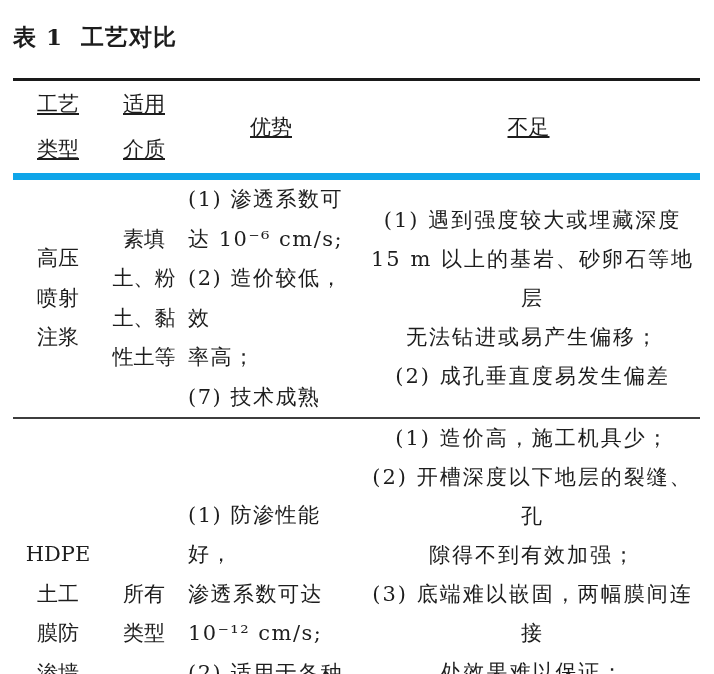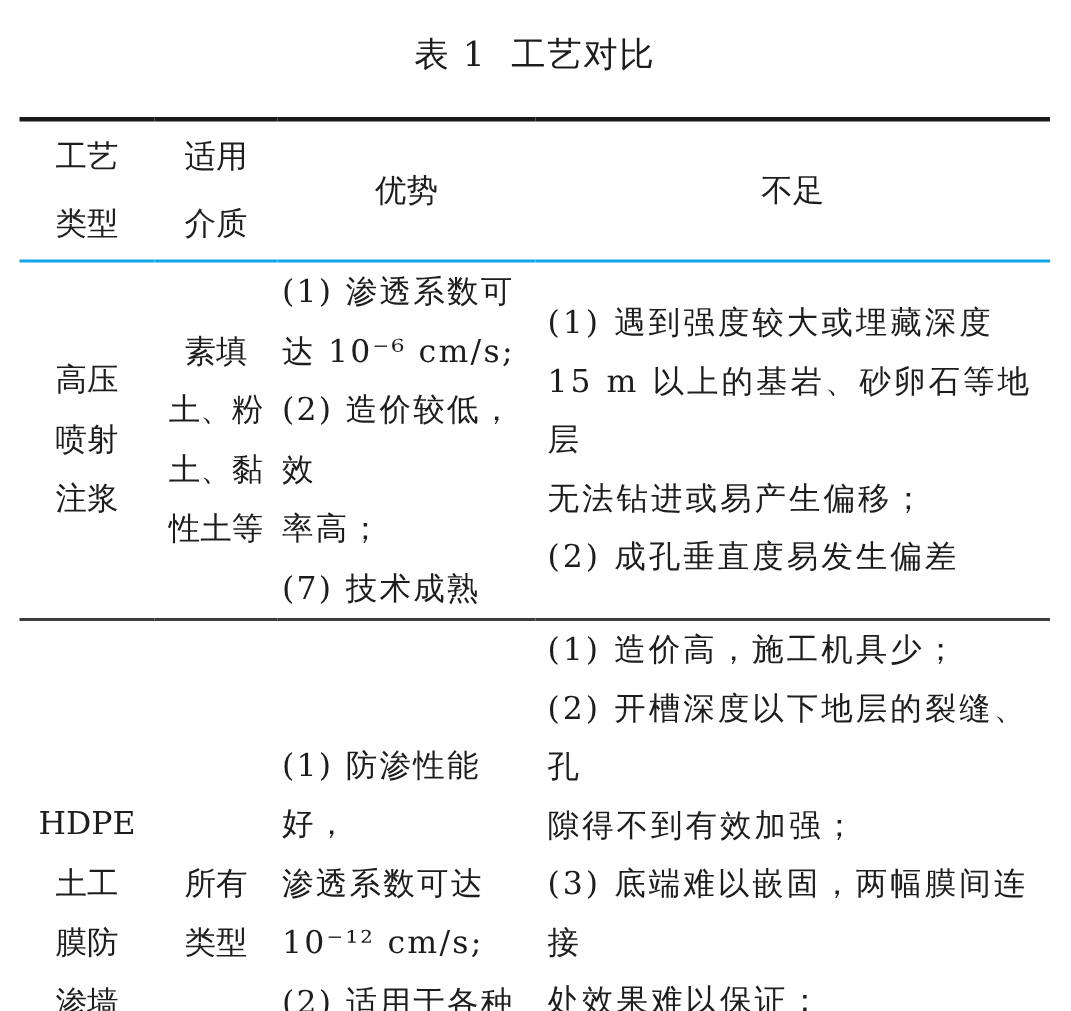--- a/index.html
+++ b/index.html
@@ -13,41 +13,40 @@
   body {
     font-family: "DejaVu Serif", "Liberation Serif", serif;
     color: #1d1d1d;
   }
   .page {
     padding: 20px 14px 0 13px;
     box-sizing: border-box;
     width: 714px;
   }
   .table-title {
-    text-align: center;
-    font-weight: normal;
+    font-weight: bold;
     font-size: 23px;
     line-height: 34px;
     letter-spacing: 1px;
     white-space: pre;
     margin-bottom: 24px;
   }
   table.cmp {
     width: 687px;
     table-layout: fixed;
     border-collapse: collapse;
     border-top: 3px solid #1a1a1a;
     border-bottom: 3px solid #1a1a1a;
     font-size: 21px;
   }
   col.w1 { width: 90px; }
   col.w2 { width: 82px; }
   col.w3 { width: 172px; }
   col.w4 { width: 343px; }
-  thead tr { border-bottom: 2px solid #0ea5e9; }
+  thead tr { border-bottom: 7px solid #0ea5e9; text-decoration: underline; }
   tbody tr.row1 { border-bottom: 2px solid #3d3d3d; }
   th, td {
     font-weight: normal;
     vertical-align: middle;
     white-space: pre-line;
     padding: 0;
   }
   thead th {
     height: 92px;
     line-height: 45px;
@@ -56,21 +55,21 @@
   tbody td { line-height: 39.5px; }
   tr.row1 td { height: 197px; }
   tr.row2 td { height: 273px; }
   .c-center { text-align: center; }
   .c-adv {
     text-align: left;
     padding-left: 3px;
     letter-spacing: 1.5px;
   }
   .c-dis {
-    text-align: left;
+    text-align: center;
     padding-left: 8px;
     letter-spacing: 2px;
     line-height: 39px;
   }
 </style>
 </head>
 <body>
 
 <div class="page">
 

